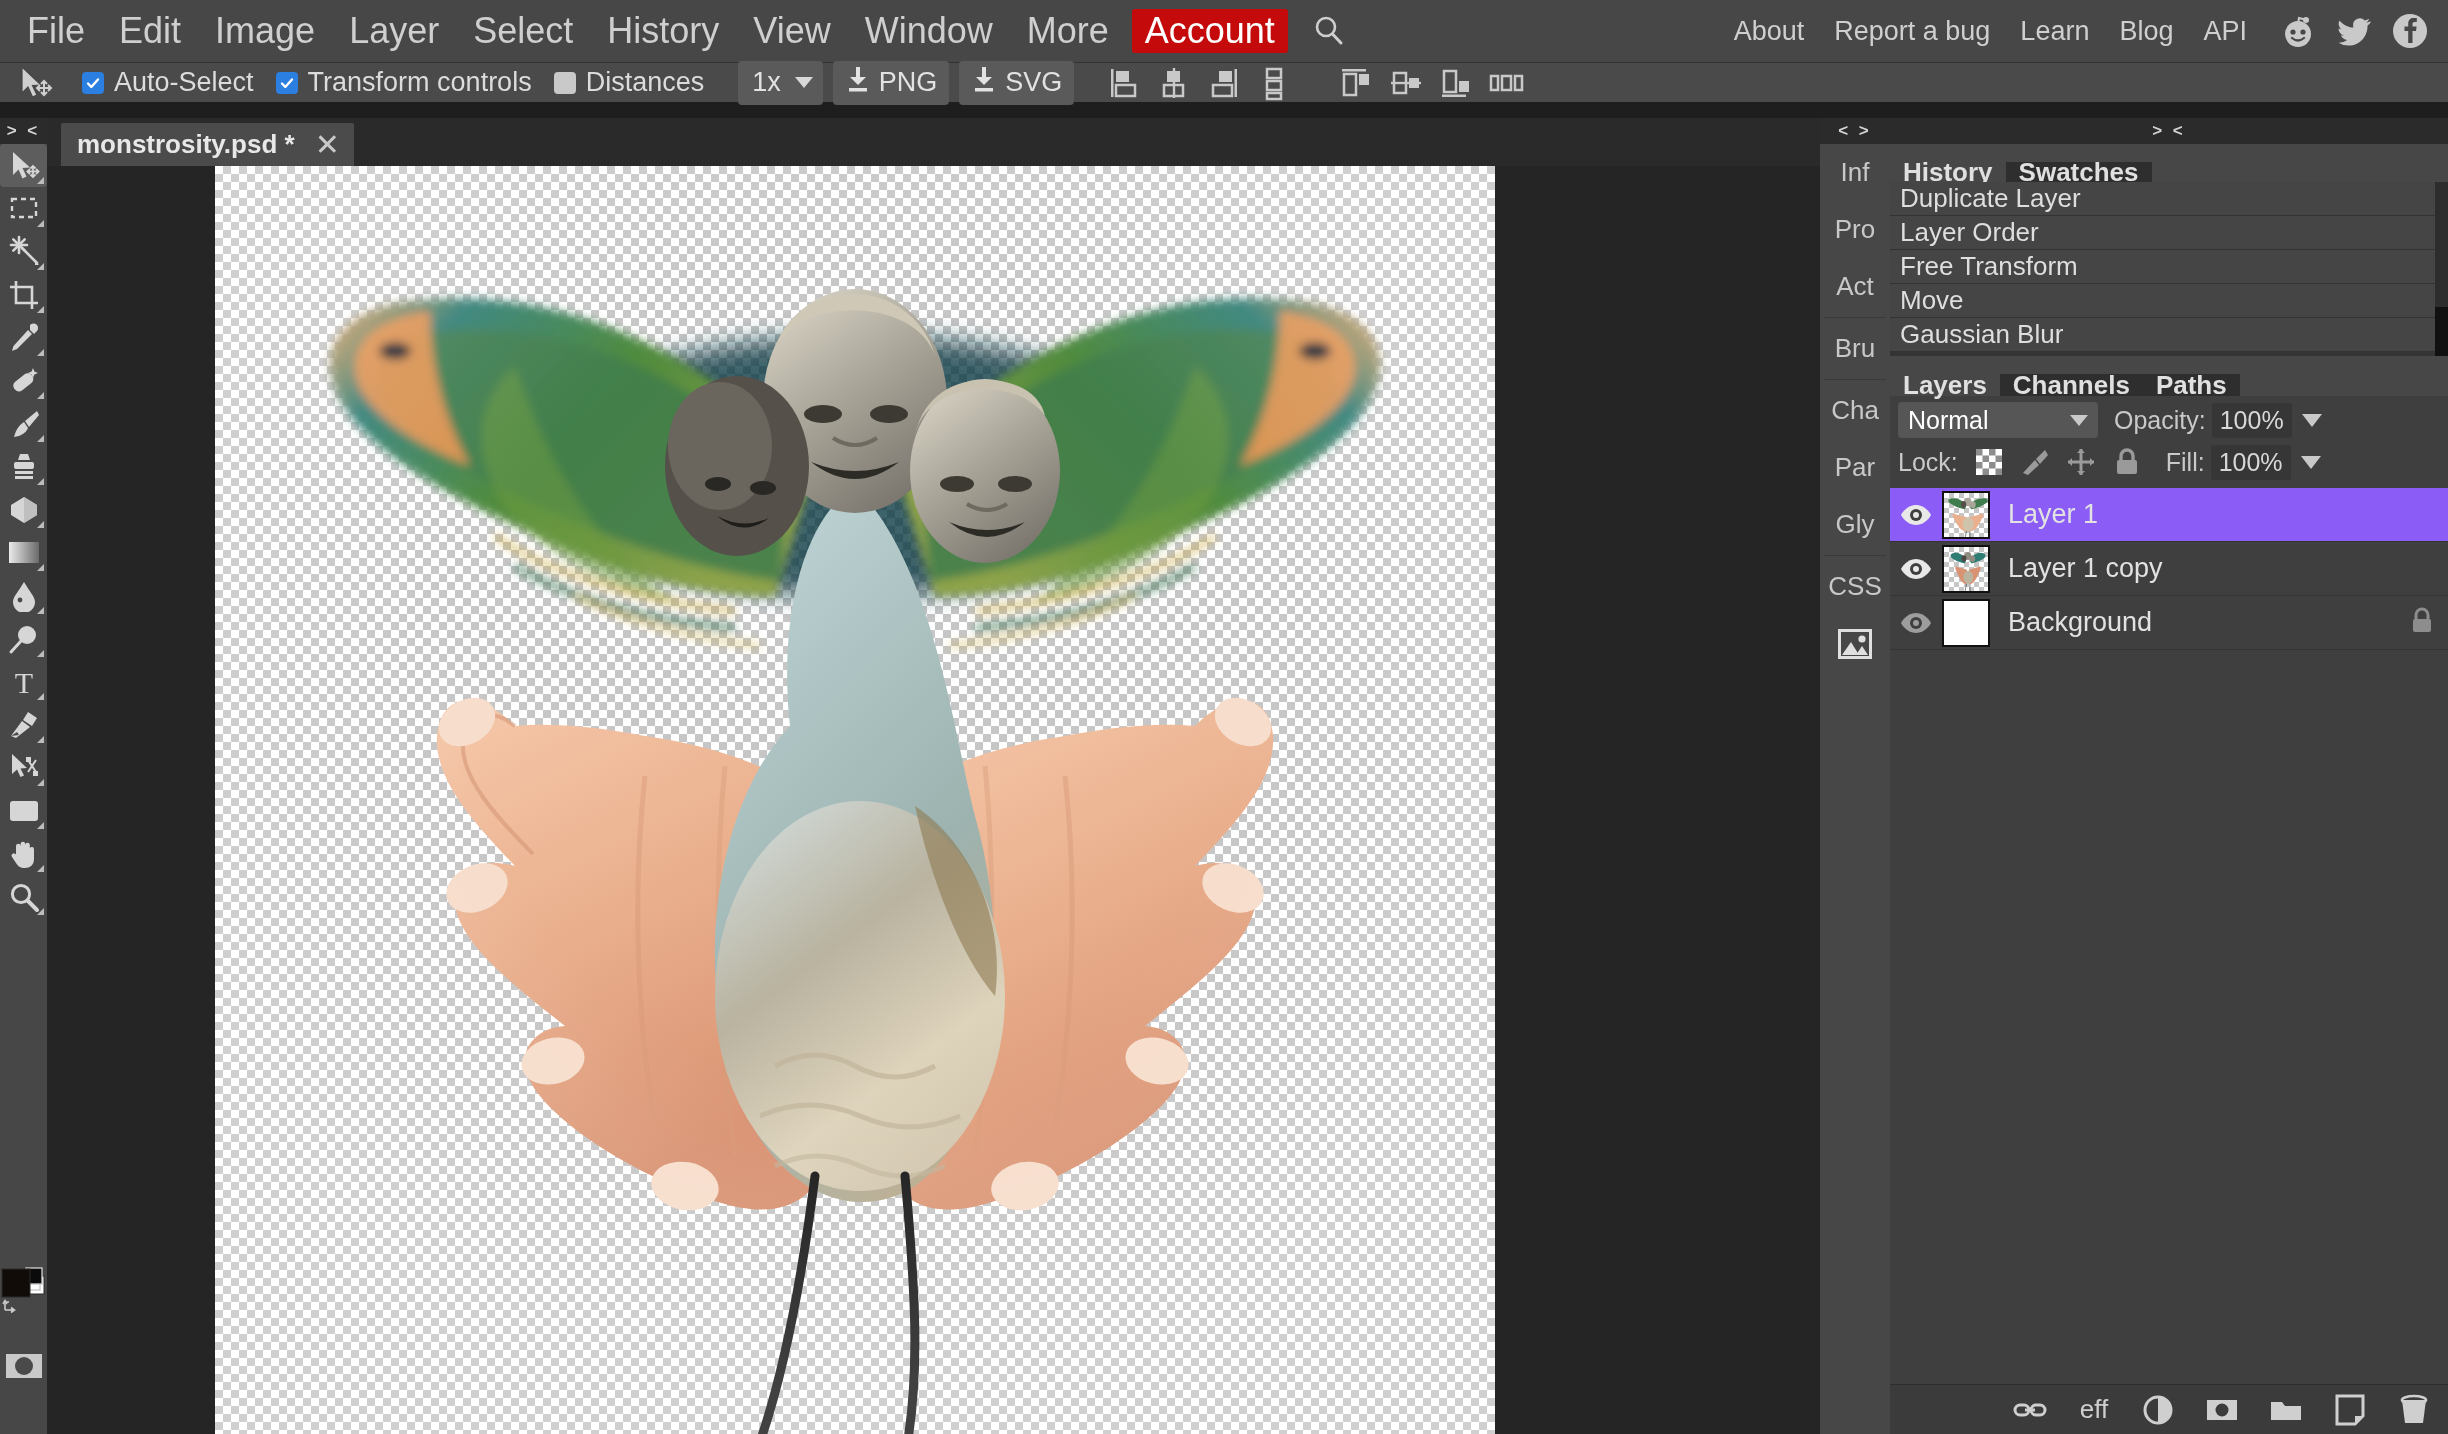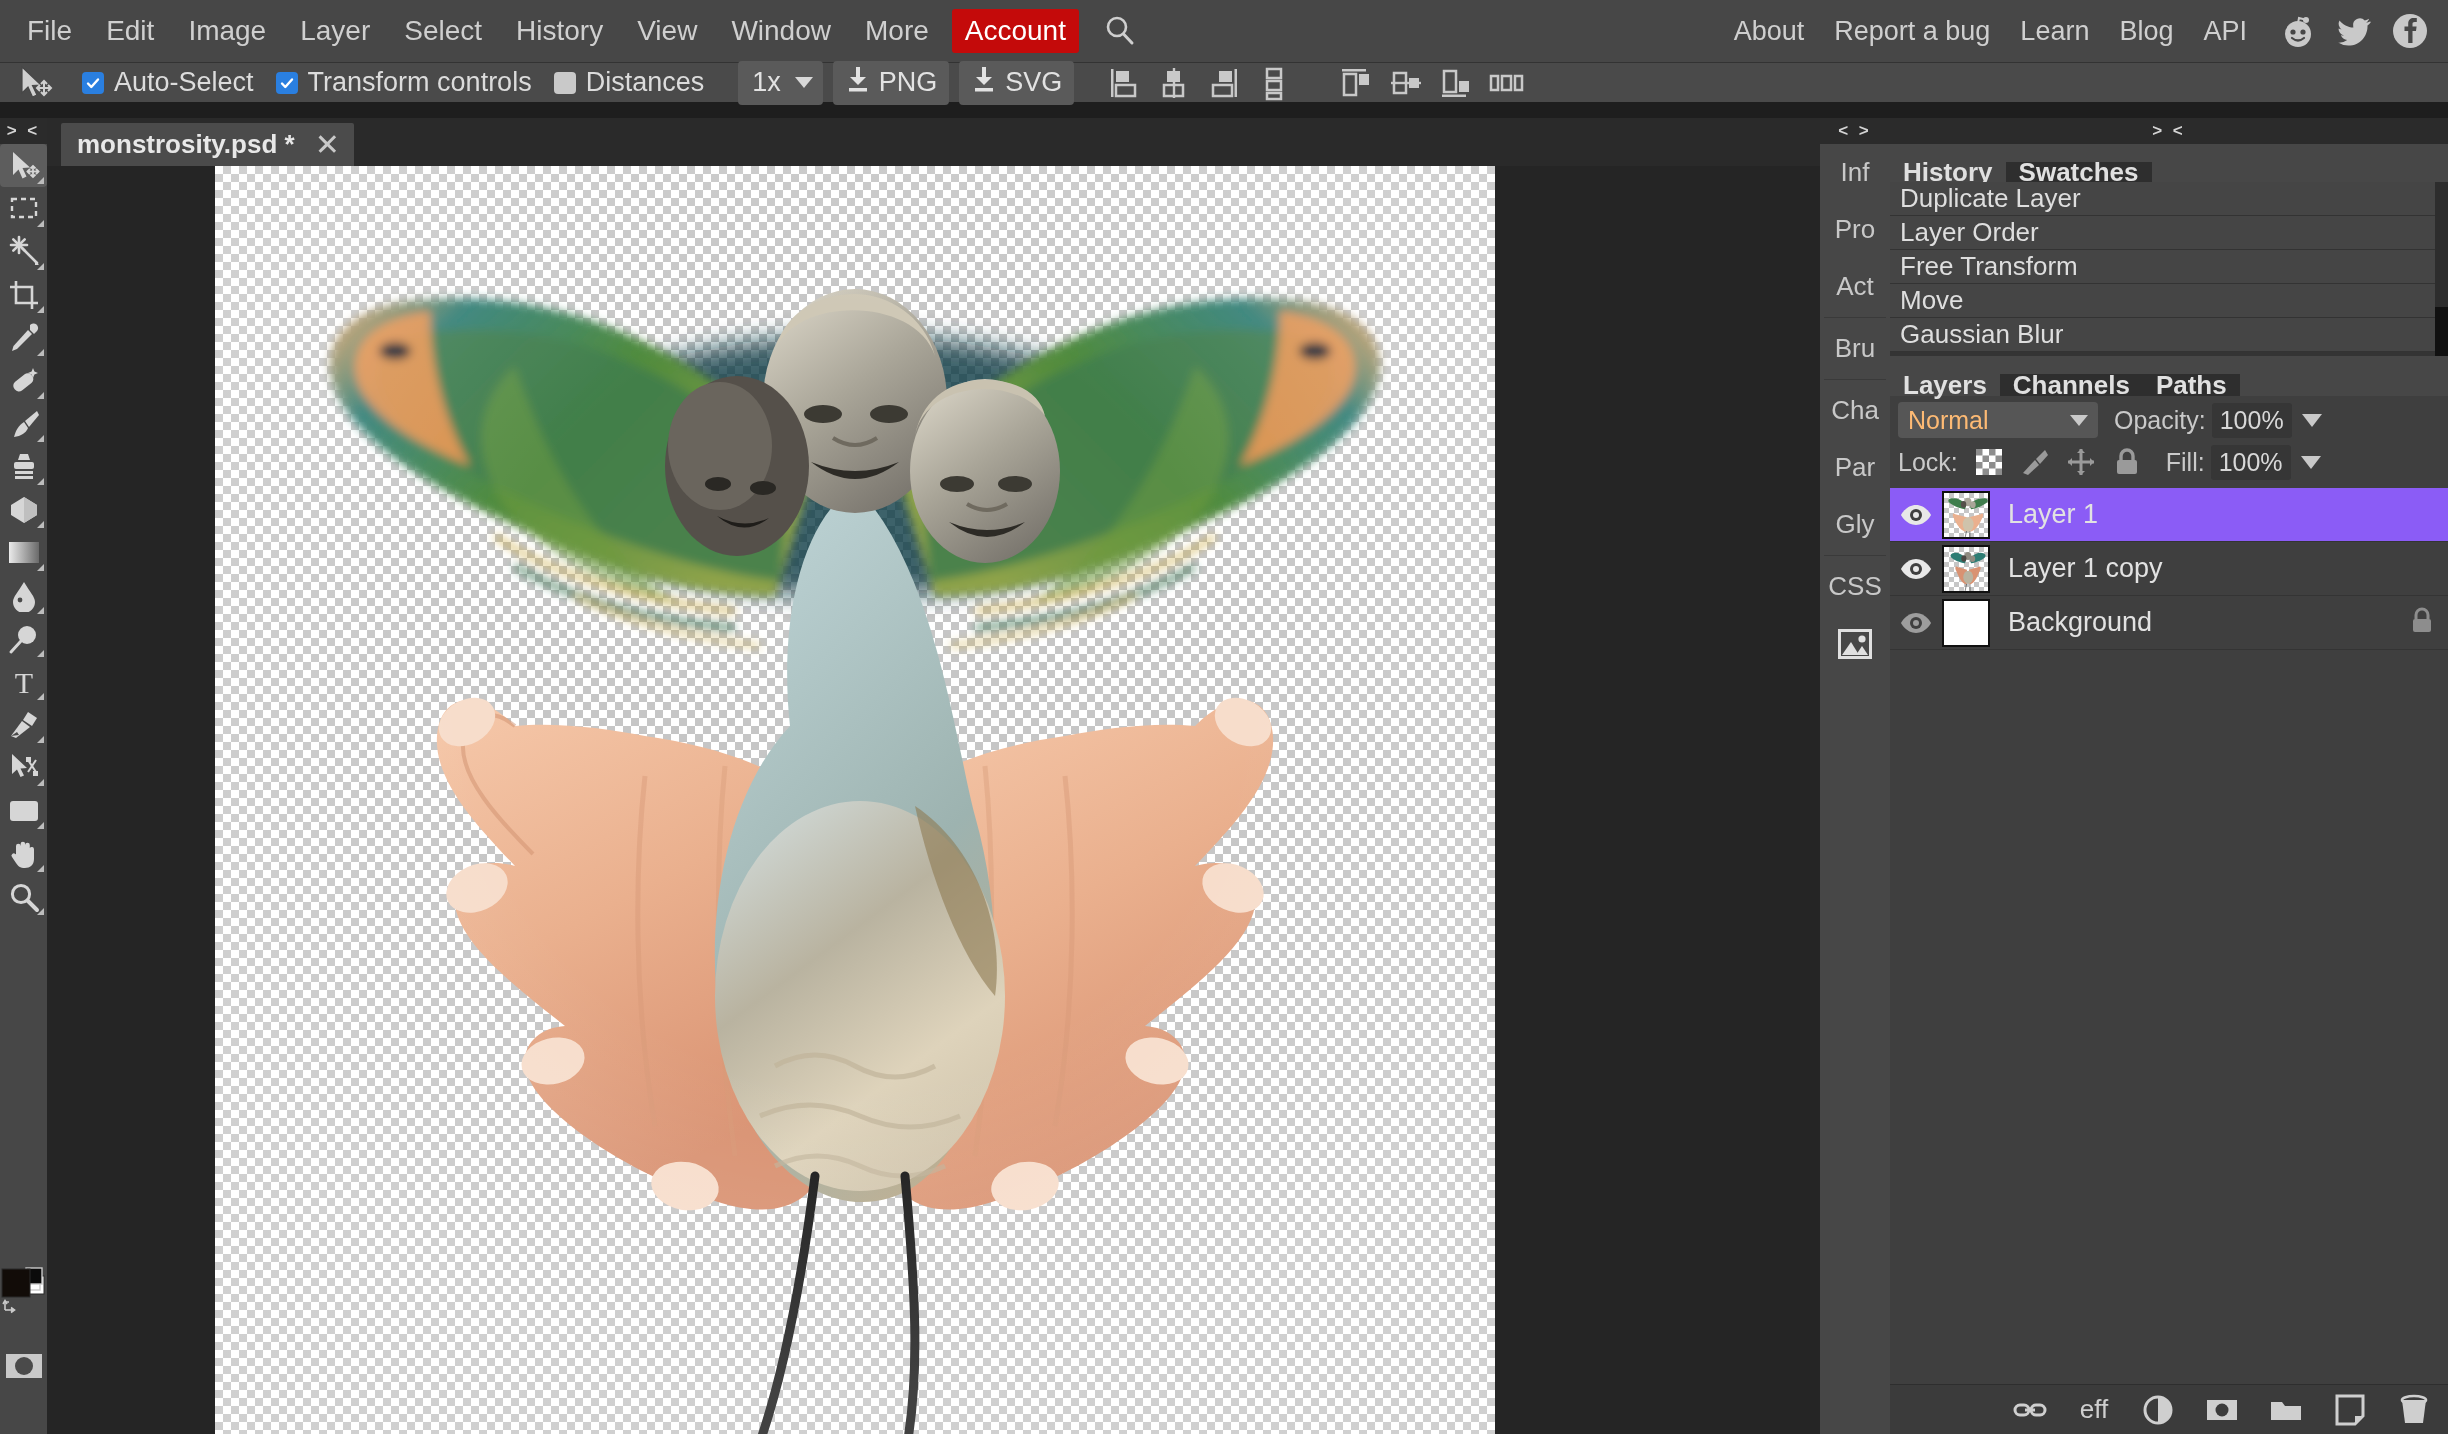--- a/index.html
+++ b/index.html
@@ -15,21 +15,21 @@
   #app { position: relative; width: 2448px; height: 1434px; }
 
   
   #menubar {
     position: absolute; left: 0; top: 0; width: 2448px; height: 62px;
     background: #474747;
     display: flex; align-items: center;
   }
   .menu-left { display: flex; align-items: center; height: 62px; padding-left: 10px; }
   .menu-item {
-    font-size: 28px; color: #cfcfcf; padding: 0 17px; line-height: 62px;
+    font-size: 36px; color: #cfcfcf; padding: 0 17px; line-height: 62px;
     height: 62px; cursor: default; white-space: nowrap;
   }
   .menu-item.account {
     background: #c40a0a; color: #ffffff; font-weight: 400;
     height: 44px; line-height: 44px; border-radius: 3px; padding: 0 13px;
     margin: 0 6px;
   }
   .menu-search { padding: 0 14px 0 18px; display: flex; align-items: center; }
   .menu-right { margin-left: auto; display: flex; align-items: center; padding-right: 18px; }
   .menu-right .menu-item { font-size: 27px; padding: 0 15px; }
@@ -146,21 +146,21 @@
   .hscroll .thumb { position:absolute; left:0; top:0; width:13px; height:125px; background:#2d2d2d; }
   .hscroll .thumb2 { position:absolute; left:0; top:125px; width:13px; height:49px; background:#111; }
 
   
   #layerspanel { position:absolute; left:0; top:238px; width:558px; bottom:0; background: #3f3f3f; }
   #layerspanel .tabrow { height: 40px; }
   .blendrow { display:flex; align-items:center; height: 44px; padding: 4px 8px 0 8px; }
   .blendsel {
     width: 200px; height: 36px; background:#565656; border-radius:4px;
     display:flex; align-items:center; justify-content:space-between; padding: 0 10px;
-    font-size: 25px; color:#fdba74;
+    font-size: 25px; color:#ffffff;
   }
   .blendsel .cd { width:0;height:0;border-left:9px solid transparent;border-right:9px solid transparent;border-top:11px solid #c9c9c9;}
   .oplabel { font-size: 25px; color:#c9c9c9; margin-left: 16px; }
   .opval { background:#363636; border-radius:3px; padding: 3px 8px; font-size:25px; color:#d8d8d8; margin-left:6px; }
   .tri { width:0;height:0;border-left:10px solid transparent;border-right:10px solid transparent;border-top:13px solid #c9c9c9; margin-left:10px;}
   .lockrow { display:flex; align-items:center; height: 44px; padding: 0 8px; }
   .lockrow .ll { font-size: 25px; color:#c9c9c9; margin-right: 12px; }
   .lockicon { width: 38px; height:38px; display:flex;align-items:center;justify-content:center; margin-right: 8px;}
   .filllabel { font-size:25px; color:#c9c9c9; margin-left: 12px; }
 

